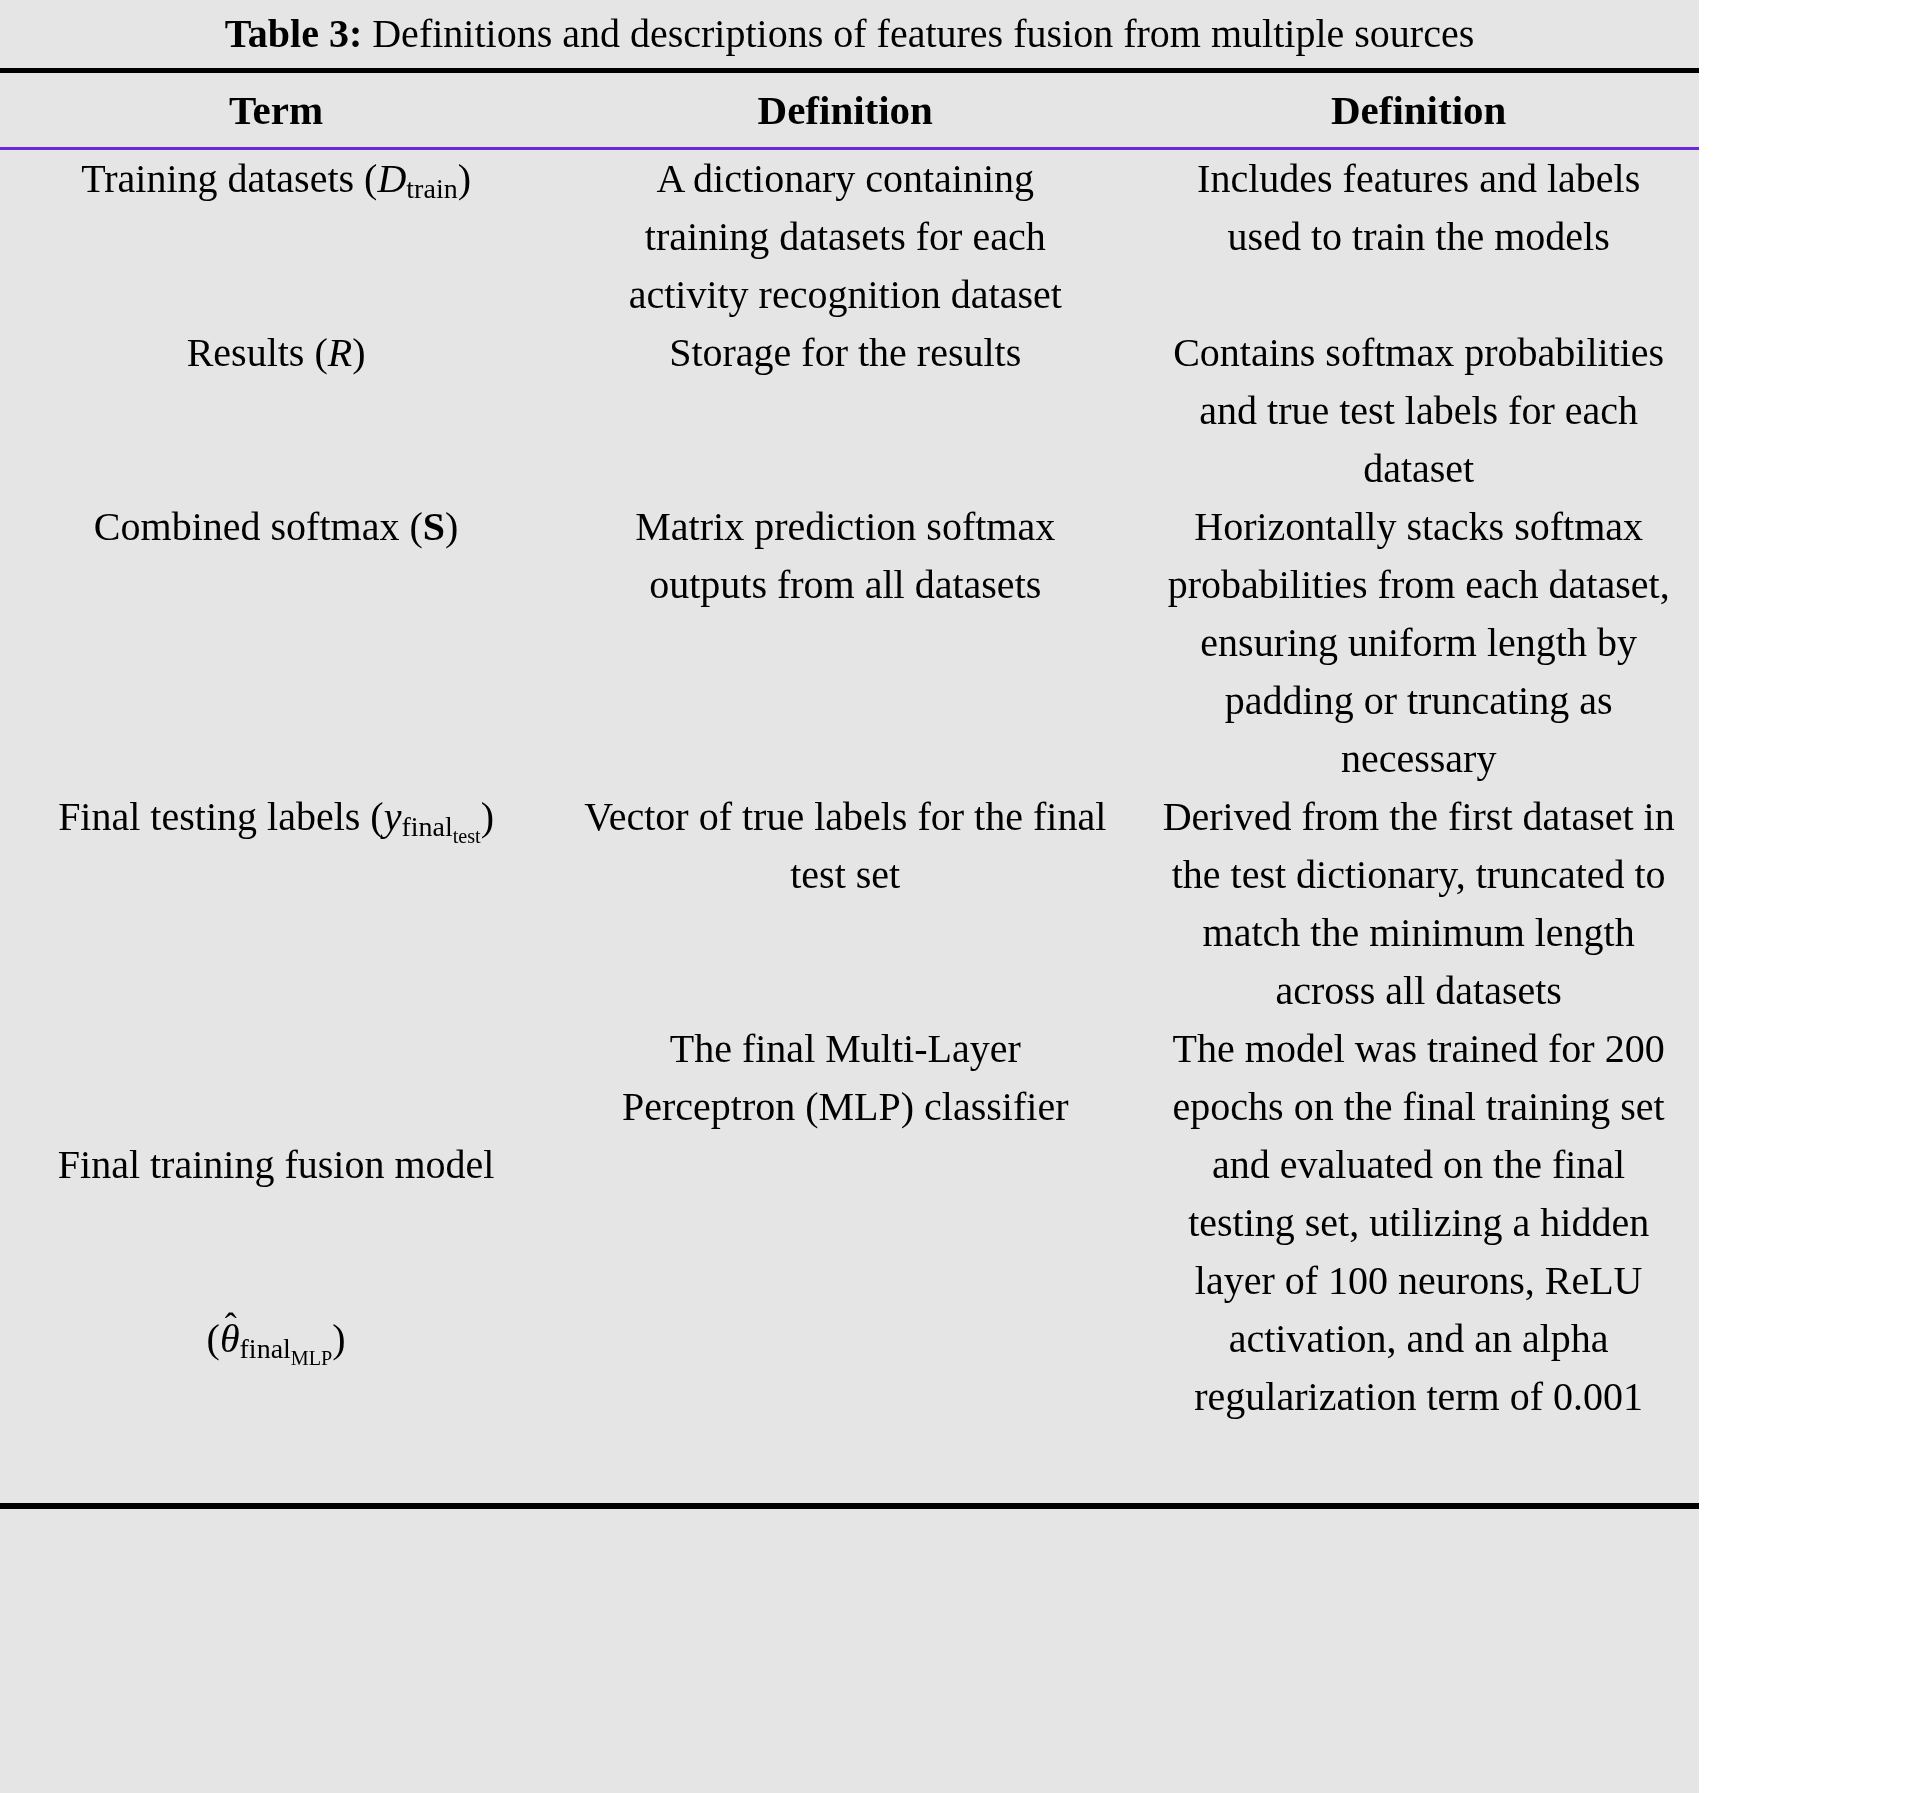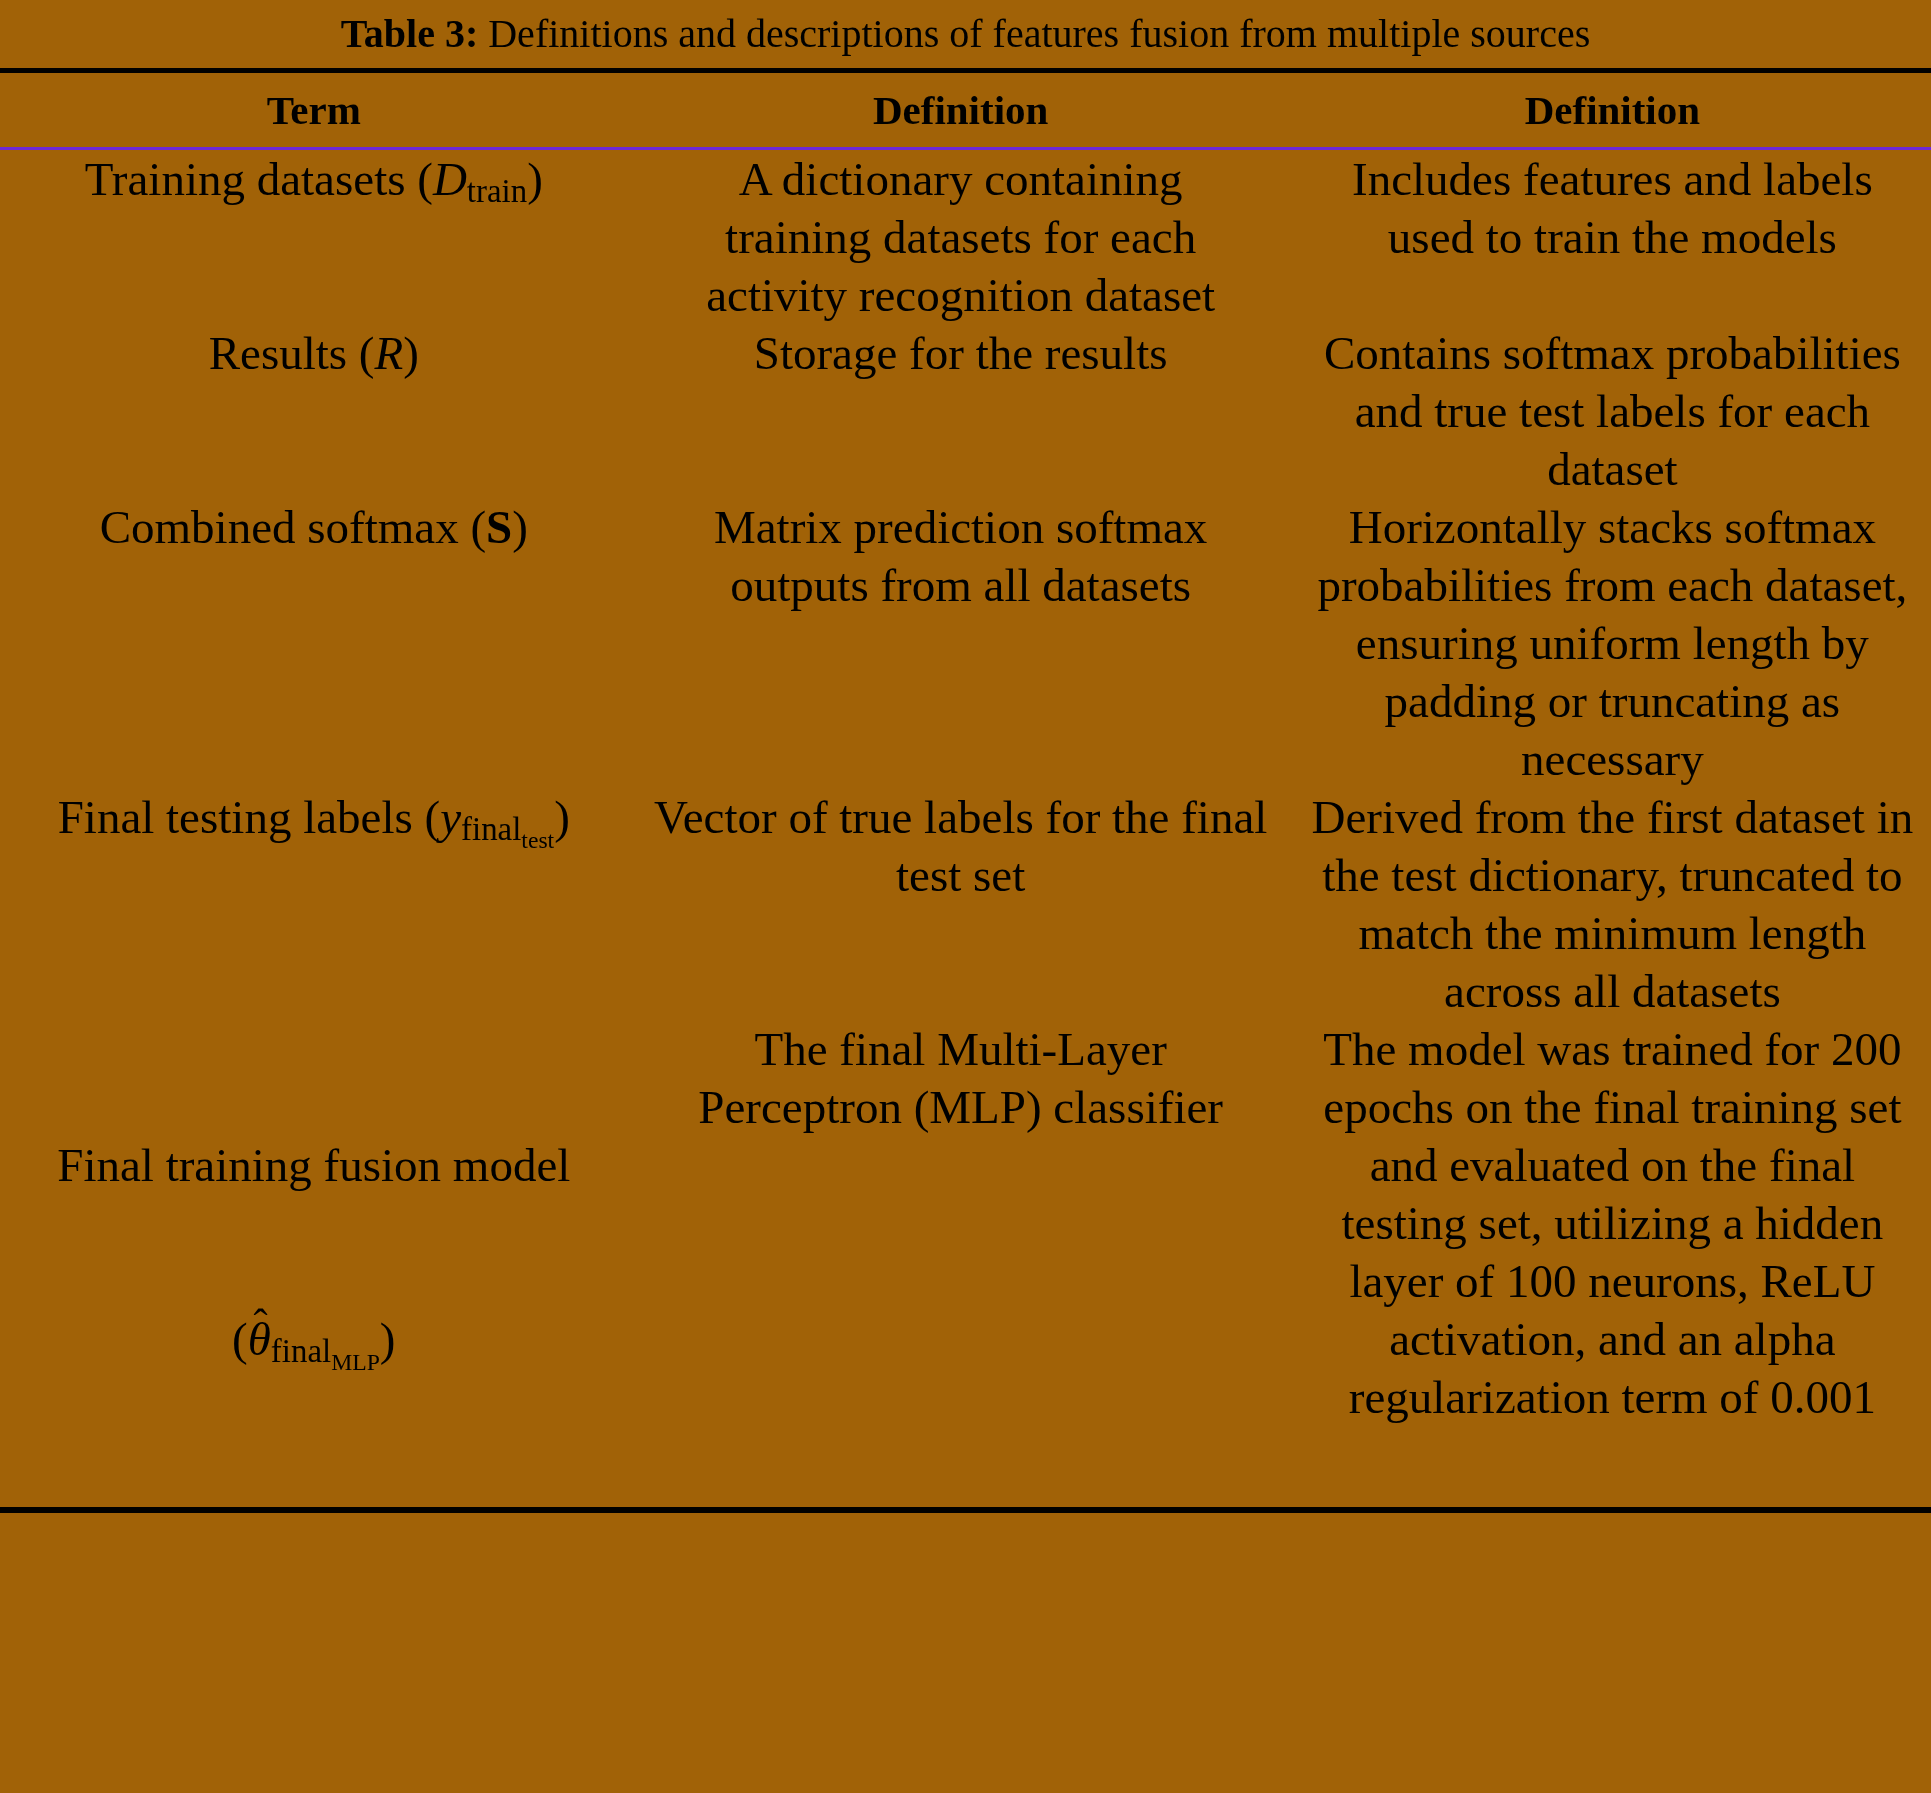--- a/index.html
+++ b/index.html
@@ -1,20 +1,20 @@
 <!DOCTYPE html>
 <html><head>
 <meta charset="utf-8">
 <style>
   html, body { margin: 0; padding: 0; background: #ffffff; }
   .page {
     position: relative;
-    width: 1931px;
+    width: 1699px;
     height: 1793px;
-    background: #a16207;
+    background: #e5e5e5;
     color: #000000;
     font-family: "Liberation Serif", "DejaVu Serif", serif;
     overflow: hidden;
   }
   .caption {
     box-sizing: border-box;
     height: 68px;
     padding-top: 8px;
     text-align: center;
     font-size: 40px;
@@ -34,21 +34,21 @@
     vertical-align: middle;
     text-align: center;
     font-weight: bold;
     font-size: 41px;
     border-bottom: 3px solid #6d28d9;
     padding: 0;
   }
   tbody td {
     vertical-align: top;
     text-align: center;
-    font-size: 47px;
+    font-size: 40px;
     line-height: 58px;
     padding: 0 8px;
     white-space: pre;
     overflow: visible;
   }
   .it { font-style: italic; }
   .bf { font-weight: bold; }
   .msub {
     font-size: 0.70em;
     vertical-align: -0.22em;

